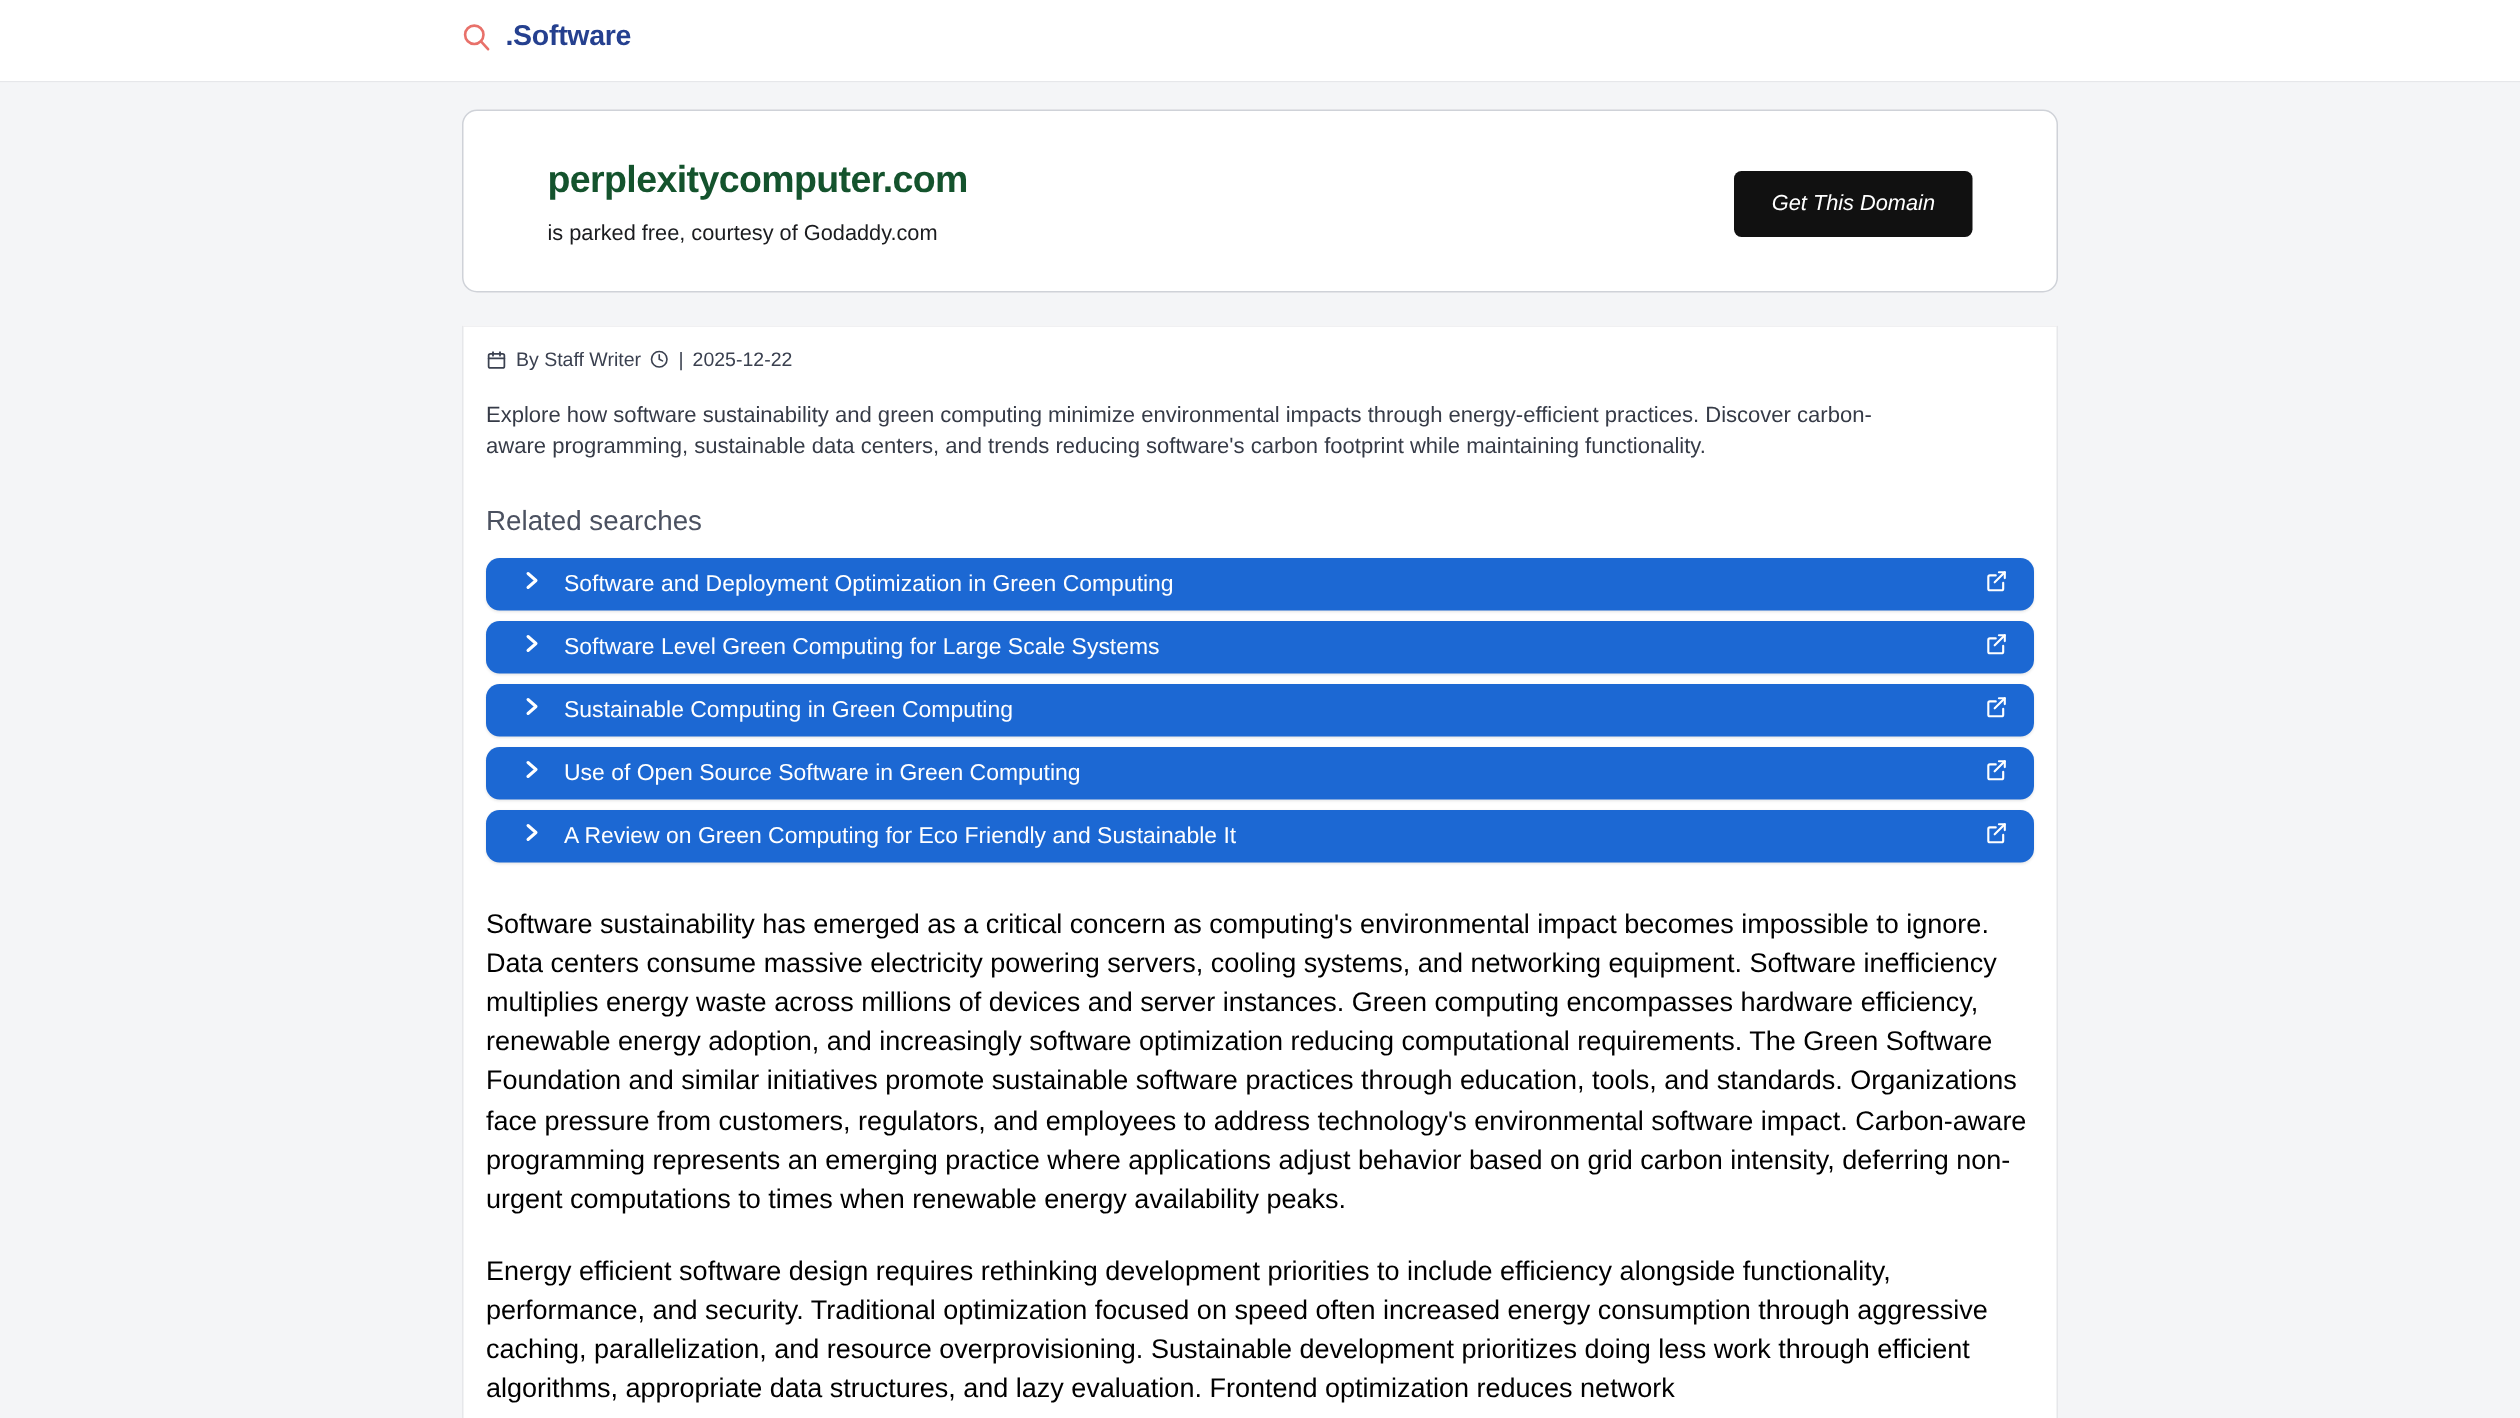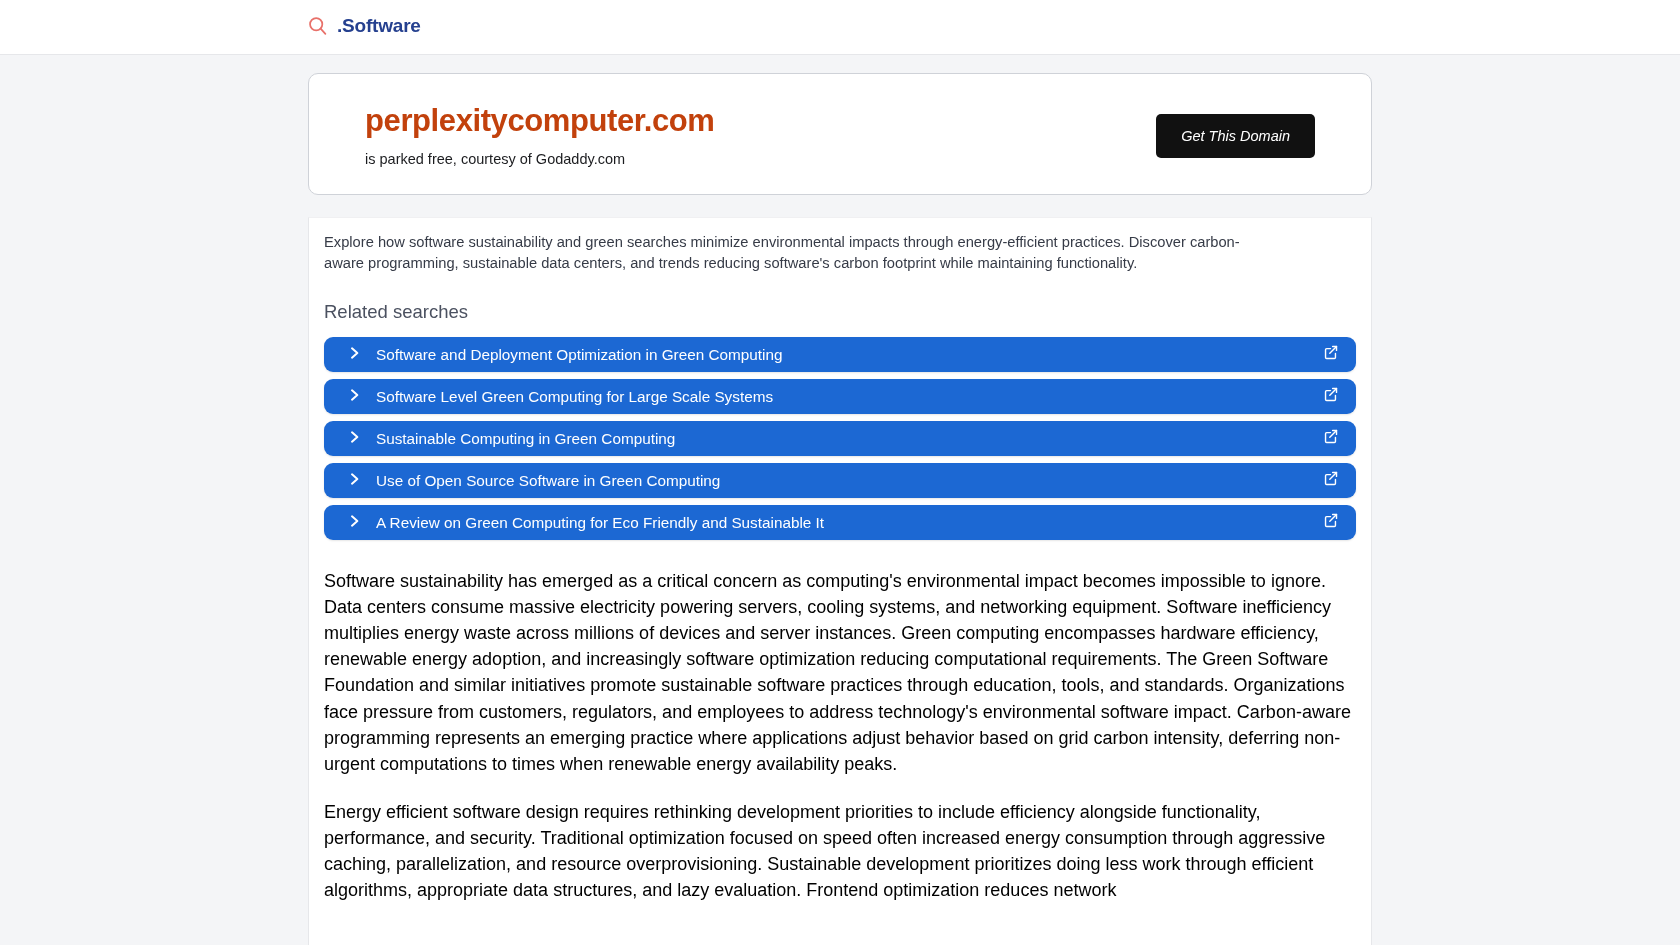--- a/index.html
+++ b/index.html
@@ -51,23 +51,23 @@
     border: 1px solid #cfd2d8;
     border-radius: 10px;
     padding: 30px 56px 26px 56px;
     display: flex;
     align-items: center;
     justify-content: space-between;
     min-height: 122px;
   }
   .park-left { display: flex; flex-direction: column; gap: 16px; }
   .park-domain {
-    font-size: 31px;
+    font-size: 25px;
     font-weight: bold;
-    color: #c2410c;
+    color: #14532d;
     letter-spacing: -0.4px;
     line-height: 1;
   }
   .park-sub {
     font-size: 14.5px;
     color: #1b1c1f;
     line-height: 1;
   }
   .get-domain-btn {
     background: #111111;
@@ -189,23 +189,42 @@
   <div class="park-card">
     <div class="park-left">
       <div class="park-domain">perplexitycomputer.com</div>
       <div class="park-sub">is parked free, courtesy of Godaddy.com</div>
     </div>
     <button class="get-domain-btn">Get This Domain</button>
   </div>
 
   <div class="article-card">
 
-
-
-    <p class="article-intro">Explore how software sustainability and green searches minimize environmental impacts through energy-efficient practices. Discover carbon-aware programming, sustainable data centers, and trends reducing software's carbon footprint while maintaining functionality.</p>
+    <div class="byline">
+      <span>
+        <svg width="14" height="14" viewBox="0 0 24 24" fill="none" stroke="#3b4150" stroke-width="2" stroke-linecap="round">
+          <rect x="3" y="5" width="18" height="16" rx="2"></rect>
+          <line x1="3" y1="10" x2="21" y2="10"></line>
+          <line x1="8" y1="3" x2="8" y2="7"></line>
+          <line x1="16" y1="3" x2="16" y2="7"></line>
+        </svg>
+      </span>
+      <span>By Staff Writer</span>
+      <span>
+        <svg width="13" height="13" viewBox="0 0 24 24" fill="none" stroke="#3b4150" stroke-width="2" stroke-linecap="round">
+          <circle cx="12" cy="12" r="9.5"></circle>
+          <polyline points="12,6.5 12,12 16,14"></polyline>
+        </svg>
+      </span>
+      <span class="byline-sep">|</span>
+      <span>2025-12-22</span>
+    </div>
+
+
+    <p class="article-intro">Explore how software sustainability and green computing minimize environmental impacts through energy-efficient practices. Discover carbon-aware programming, sustainable data centers, and trends reducing software's carbon footprint while maintaining functionality.</p>
 
     <h2 class="related-heading">Related searches</h2>
 
     <div class="pill-list">
 
       <a class="pill">
         <span class="chev">
           <svg width="16" height="16" viewBox="0 0 24 24" fill="none" stroke="#ffffff" stroke-width="3" stroke-linecap="round" stroke-linejoin="round">
               <polyline points="9,5 17,12 9,19"></polyline>
             </svg>

